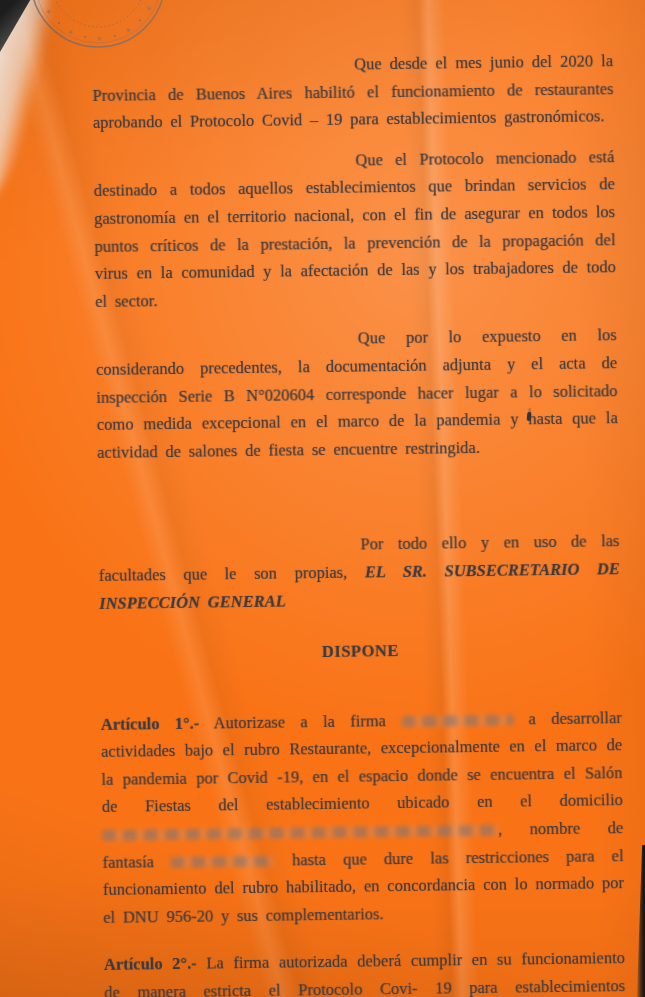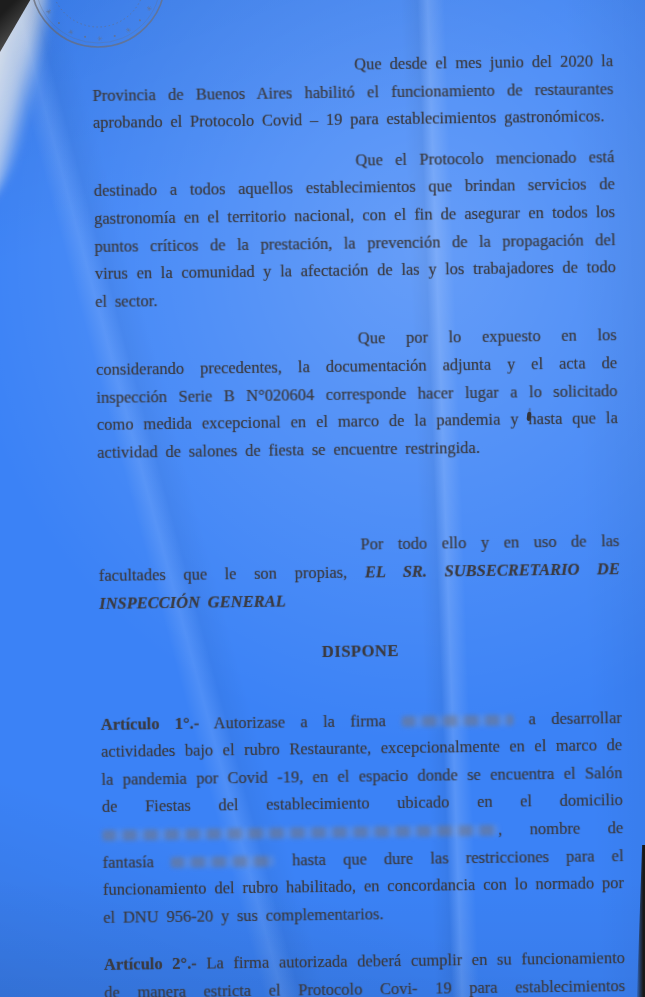--- a/index.html
+++ b/index.html
@@ -1,16 +1,16 @@
 <!DOCTYPE html>
 <html><head>
 <meta charset="utf-8">
 <style>
   html,body{margin:0;padding:0;background:#141414;}
-  .scene{position:relative;width:645px;height:997px;background:#3b82f6;overflow:hidden;
+  .scene{position:relative;width:645px;height:997px;background:#f97316;overflow:hidden;
          font-family:"Liberation Serif", serif;}
 
   
   .shading{position:absolute;inset:0;z-index:2;pointer-events:none;background:
     radial-gradient(130% 90% at 65% 25%, rgba(255,255,255,0.22) 0%, rgba(255,255,255,0) 55%),
     linear-gradient(160deg, rgba(0,0,0,0.07) 0%, rgba(0,0,0,0) 22%),
     linear-gradient(20deg, rgba(0,0,0,0.09) 0%, rgba(0,0,0,0) 18%),
     linear-gradient(268deg, rgba(0,0,0,0.06) 0%, rgba(0,0,0,0) 12%),
     linear-gradient(0deg, rgba(0,0,0,0.05) 0%, rgba(0,0,0,0) 12%),
     linear-gradient(88deg, rgba(0,0,0,0) 64%, rgba(0,0,0,0.05) 66.5%, rgba(255,255,255,0.15) 68%, rgba(0,0,0,0) 70.5%),

